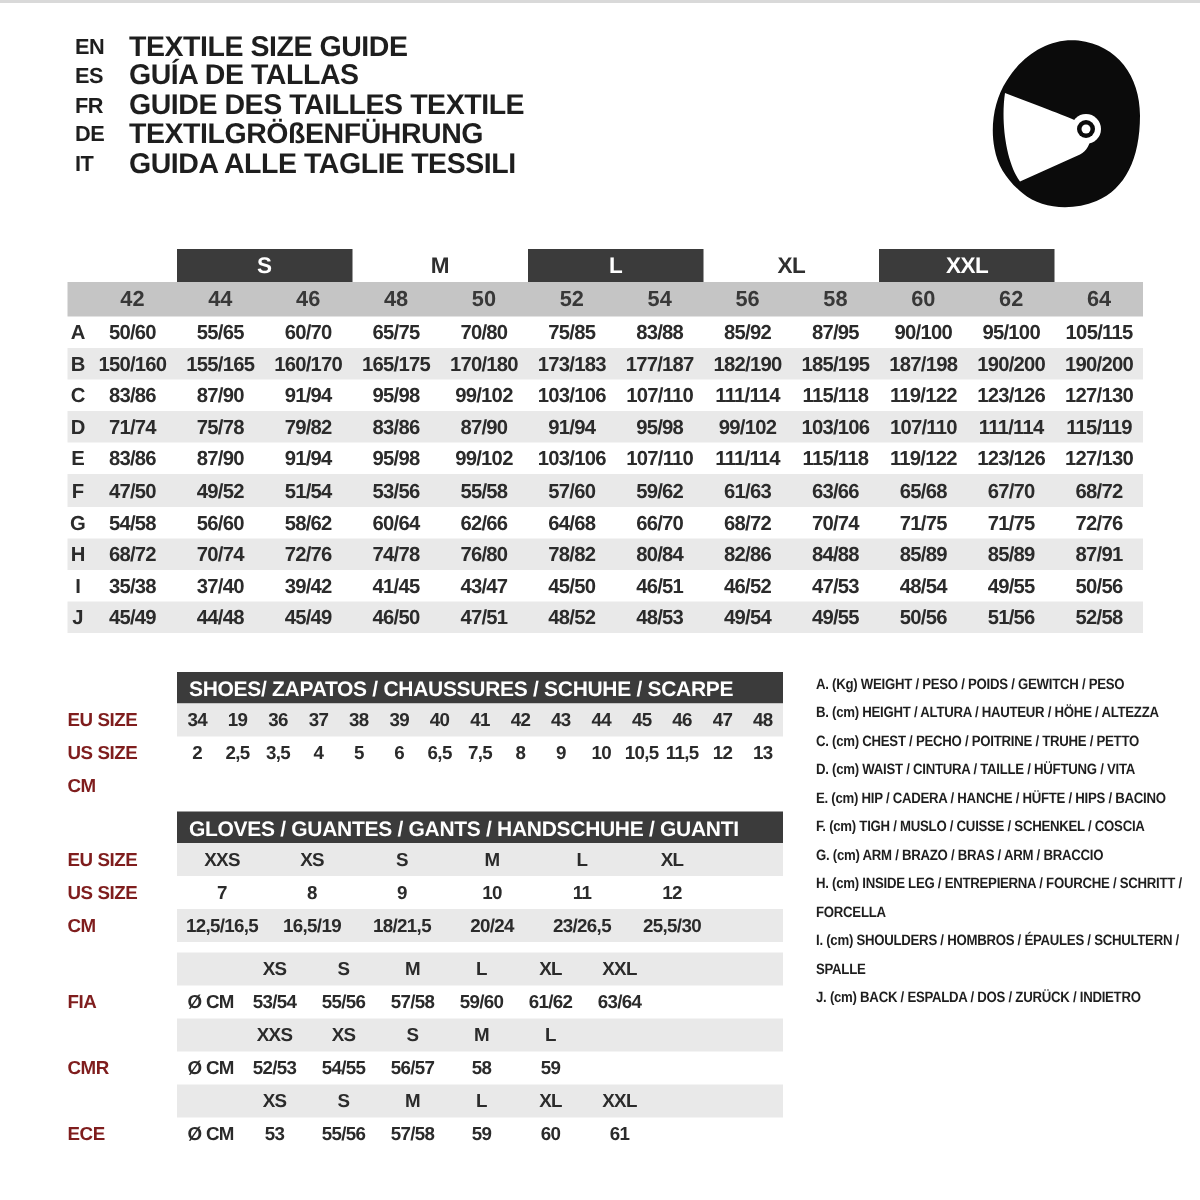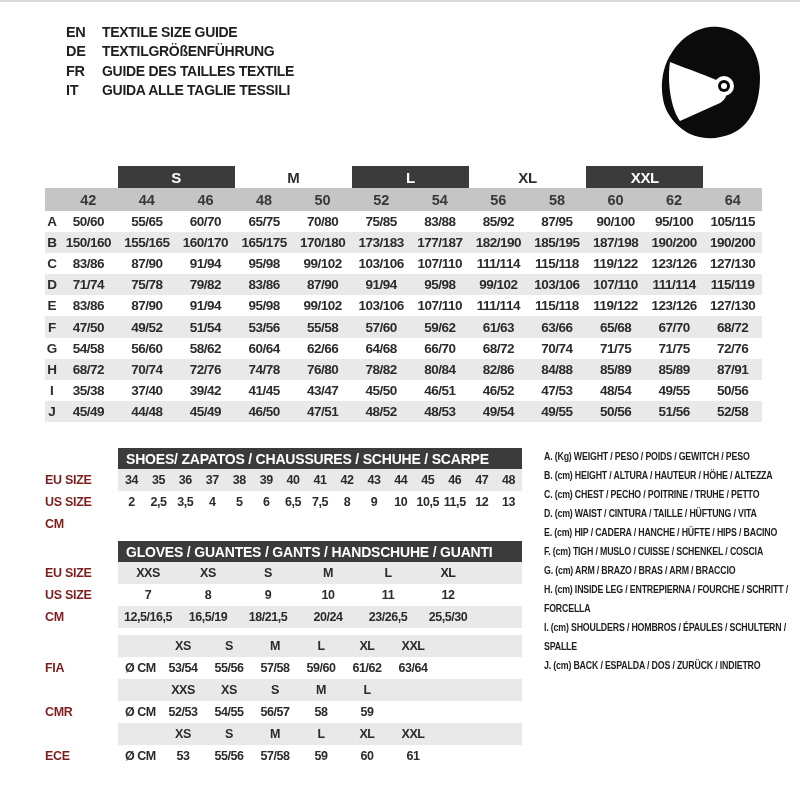--- a/index.html
+++ b/index.html
@@ -3,24 +3,24 @@
 <meta charset="utf-8">
 <style>
   html,body{margin:0;padding:0;background:#fff;}
   #canvas{
     position:relative;width:800px;height:800px;background:#fff;overflow:hidden;
     font-family:"Liberation Sans","DejaVu Sans",sans-serif;color:var(--text,#222);
   }
   .top-rule{position:absolute;top:0;left:0;width:800px;height:2px;background:#d9d9d9;}
 
   
-  .langs{position:absolute;left:66px;top:22px;}
+  .langs{position:absolute;left:50px;top:22px;}
   .lang-row{display:flex;height:19.5px;align-items:center;}
   .lang-code{width:36px;font-weight:bold;font-size:14.5px;letter-spacing:-0.3px;}
-  .lang-title{font-weight:bold;font-size:14px;letter-spacing:-0.3px;white-space:nowrap;}
+  .lang-title{font-weight:bold;font-size:19px;letter-spacing:-0.3px;white-space:nowrap;}
 
   
   .helmet-icon{position:absolute;left:658px;top:24px;width:105px;height:115px;}
 
   
   .main-table{position:absolute;left:45px;top:166px;width:717px;}
   .grid13{display:grid;grid-template-columns:14px repeat(12,1fr);}
   .size-groups{height:22px;}
   .size-group{display:flex;align-items:center;justify-content:center;
     font-weight:bold;font-size:15px;letter-spacing:-0.3px;color:#2f2f2f;}
@@ -60,26 +60,30 @@
 
 <div id="canvas" style="--dark-bar: #3b3b3b; --size-bar-bg: #c5c5c5; --stripe-bg: #e9e9e9; --bar-text: #ffffff; --text: #1e1e1e;">
   <div class="top-rule"></div>
 
   <div id="langs" class="langs">
       <div class="lang-row">
         <div class="lang-code">EN</div>
         <div class="lang-title">TEXTILE SIZE GUIDE</div>
       </div>
       <div class="lang-row">
-        <div class="lang-code">DE</div>
-        <div class="lang-title">TEXTILGRÖßENFÜHRUNG</div>
+        <div class="lang-code">ES</div>
+        <div class="lang-title">GUÍA DE TALLAS</div>
       </div>
       <div class="lang-row">
         <div class="lang-code">FR</div>
         <div class="lang-title">GUIDE DES TAILLES TEXTILE</div>
+      </div>
+      <div class="lang-row">
+        <div class="lang-code">DE</div>
+        <div class="lang-title">TEXTILGRÖßENFÜHRUNG</div>
       </div>
       <div class="lang-row">
         <div class="lang-code">IT</div>
         <div class="lang-title">GUIDA ALLE TAGLIE TESSILI</div>
       </div>
     </div>
 
   <svg class="helmet-icon" viewBox="0 0 105 115" aria-hidden="true">
     <path fill="#0b0b0b" d="M61 3 C87 6 102 27 102 53 C102 82 92 102 73 110 C56 117 36 115 24 105 C14 97 7 87 5 75 C2 60 5 42 13 30 C24 12 42 1 61 3 Z"></path>
     <path fill="#ffffff" d="M12 38 C30 45 52 53 63 58 C71 62 71 74 62 79 L22 97 C13 85 9 58 12 38 Z"></path>
@@ -265,21 +269,21 @@
       </div>
   </div>
 
   <div class="section shoes-t" style="top:448px">
     <div class="bar">SHOES/ ZAPATOS / CHAUSSURES / SCHUHE / SCARPE</div>
     <div id="shoesRows">
         <div class="trow striped">
           <div class="rlabel">EU SIZE</div>
           <div class="cells">
             <div class="cell2">34</div>
-            <div class="cell2">35</div>
+            <div class="cell2">19</div>
             <div class="cell2">36</div>
             <div class="cell2">37</div>
             <div class="cell2">38</div>
             <div class="cell2">39</div>
             <div class="cell2">40</div>
             <div class="cell2">41</div>
             <div class="cell2">42</div>
             <div class="cell2">43</div>
             <div class="cell2">44</div>
             <div class="cell2">45</div>

